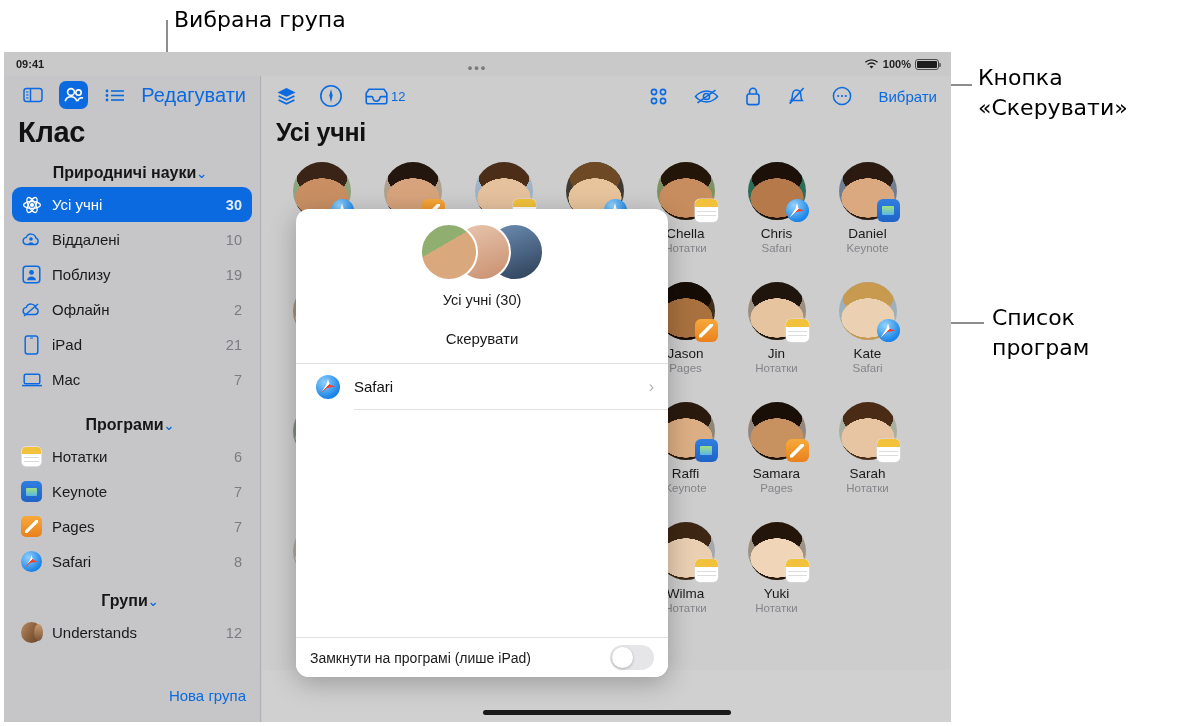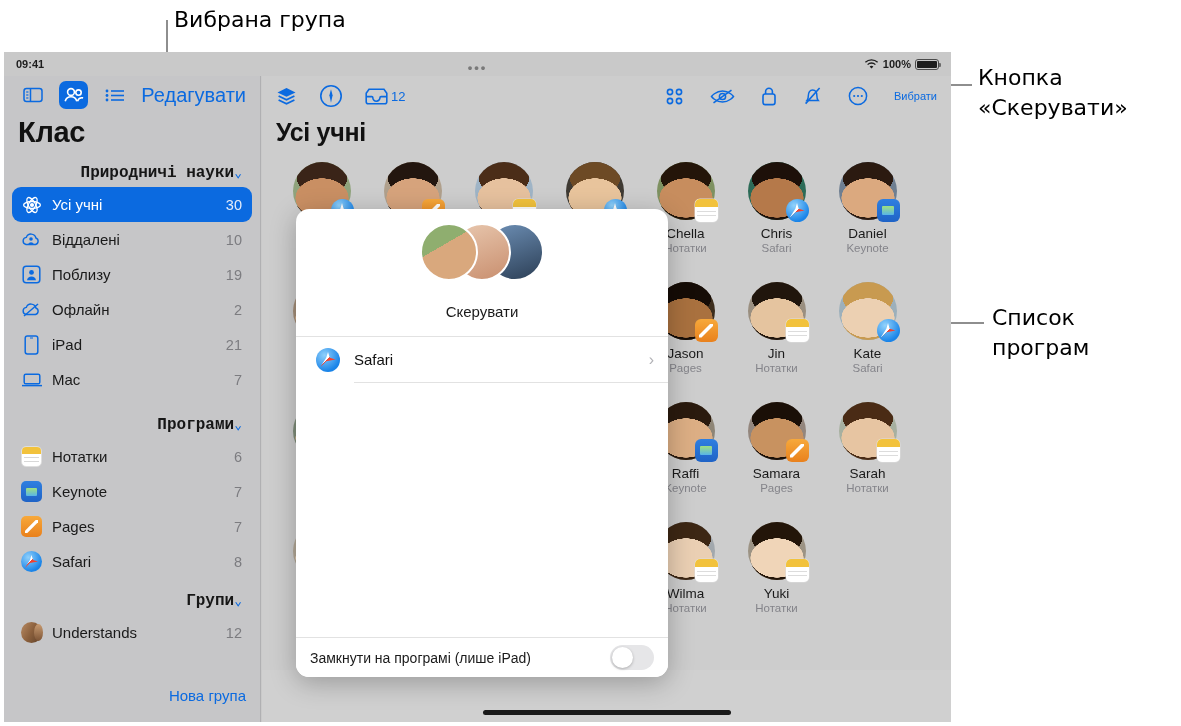--- a/index.html
+++ b/index.html
@@ -72,32 +72,32 @@
   }
   .sb-icon-btn.active { background: #0b6ae0; color: #fff; }
   .sb-edit {
     margin-left: auto; color: #0b6ae0; font-size: 20px;
   }
   .sb-title {
     font-size: 29px; font-weight: bold; color: #111;
     padding: 2px 14px 10px 14px; letter-spacing: -0.3px;
   }
   .sb-section {
-    display: flex; align-items: center; justify-content: flex-end;
+    display: flex; align-items: center; justify-content: center;
     padding: 5px 18px 5px 14px;
-    font-size: 16px; font-weight: bold; color: #161616; font-family: Liberation Mono, monospace;
+    font-size: 16px; font-weight: bold; color: #161616;
   }
   .sb-chev { color: #0b6ae0; font-size: 13px; font-weight: bold; }
   .sb-row {
     display: flex; align-items: center; height: 35px;
     margin: 0 8px; padding: 0 10px 0 8px; border-radius: 9px;
     font-size: 15px; color: #1a1a1a;
   }
   .sb-row.selected { background: #0b6ae0; color: #fff; }
-  .sb-row.selected .sb-count { color: #e4ecfa; }
+  .sb-row.selected .sb-count { color: #e4ecfa; font-weight: bold; }
   .sb-row-ico {
     width: 23px; height: 23px; margin-right: 9px;
     display: flex; align-items: center; justify-content: center;
     flex: 0 0 23px;
   }
   .sb-label { flex: 1; white-space: nowrap; overflow: hidden; }
   .sb-count { font-size: 14.5px; color: #7c7c80; }
   .sb-newgroup {
     position: absolute; right: 14px; bottom: 18px;
     color: #0b6ae0; font-size: 15px;
@@ -149,21 +149,21 @@
     background: #cdcdcd;
   }
   .main-toolbar {
     display: flex; align-items: center; height: 40px; padding: 0 14px;
     color: #0b6ae0;
   }
   .tb-left { display: flex; align-items: center; gap: 22px; }
   .tb-right { display: flex; align-items: center; gap: 26px; margin-left: auto; }
   .tb-btn { display: flex; align-items: center; gap: 3px; color: #0b6ae0; }
   .tb-badge { font-size: 13px; font-weight: 500; }
-  .tb-select { font-size: 11px; color: #0b6ae0; }
+  .tb-select { font-size: 15px; color: #0b6ae0; }
   .main-title {
     font-size: 25px; font-weight: bold; color: #111;
     padding: 2px 0 10px 14px; letter-spacing: -0.3px;
   }
 
   
   .grid {
     position: absolute; left: 14px; right: 0; top: 86px; bottom: 0;
     display: grid;
     grid-template-columns: repeat(7, 91px);
@@ -851,20 +851,21 @@
     <div class="home-indicator"></div>
   </div>
 
   <div class="popover">
     <div class="pop-head">
       <div class="pop-avatars">
         <div class="pop-av" style="left:66px; z-index:1; background:linear-gradient(160deg,#6d8fb5,#2c3f56);"></div>
         <div class="pop-av" style="left:33px; z-index:2; background:linear-gradient(160deg,#e8c7ae,#c98f6f);"></div>
         <div class="pop-av" style="left:0px; z-index:3; background:linear-gradient(150deg,#8fae6f 0 38%, #d9a87d 38% 100%);"></div>
       </div>
+      <div class="pop-title">Усі учні (30)</div>
       <div class="pop-action">Скерувати</div>
     </div>
     <div class="pop-divider"></div>
     <div class="pop-row">
       <span class="pop-row-ico">
         <span class="apptile safari" style="width:24px;height:24px;">
             <i style="width:15px;height:15px;"></i>
           </span>
       </span>
       <span class="pop-row-label">Safari</span>

